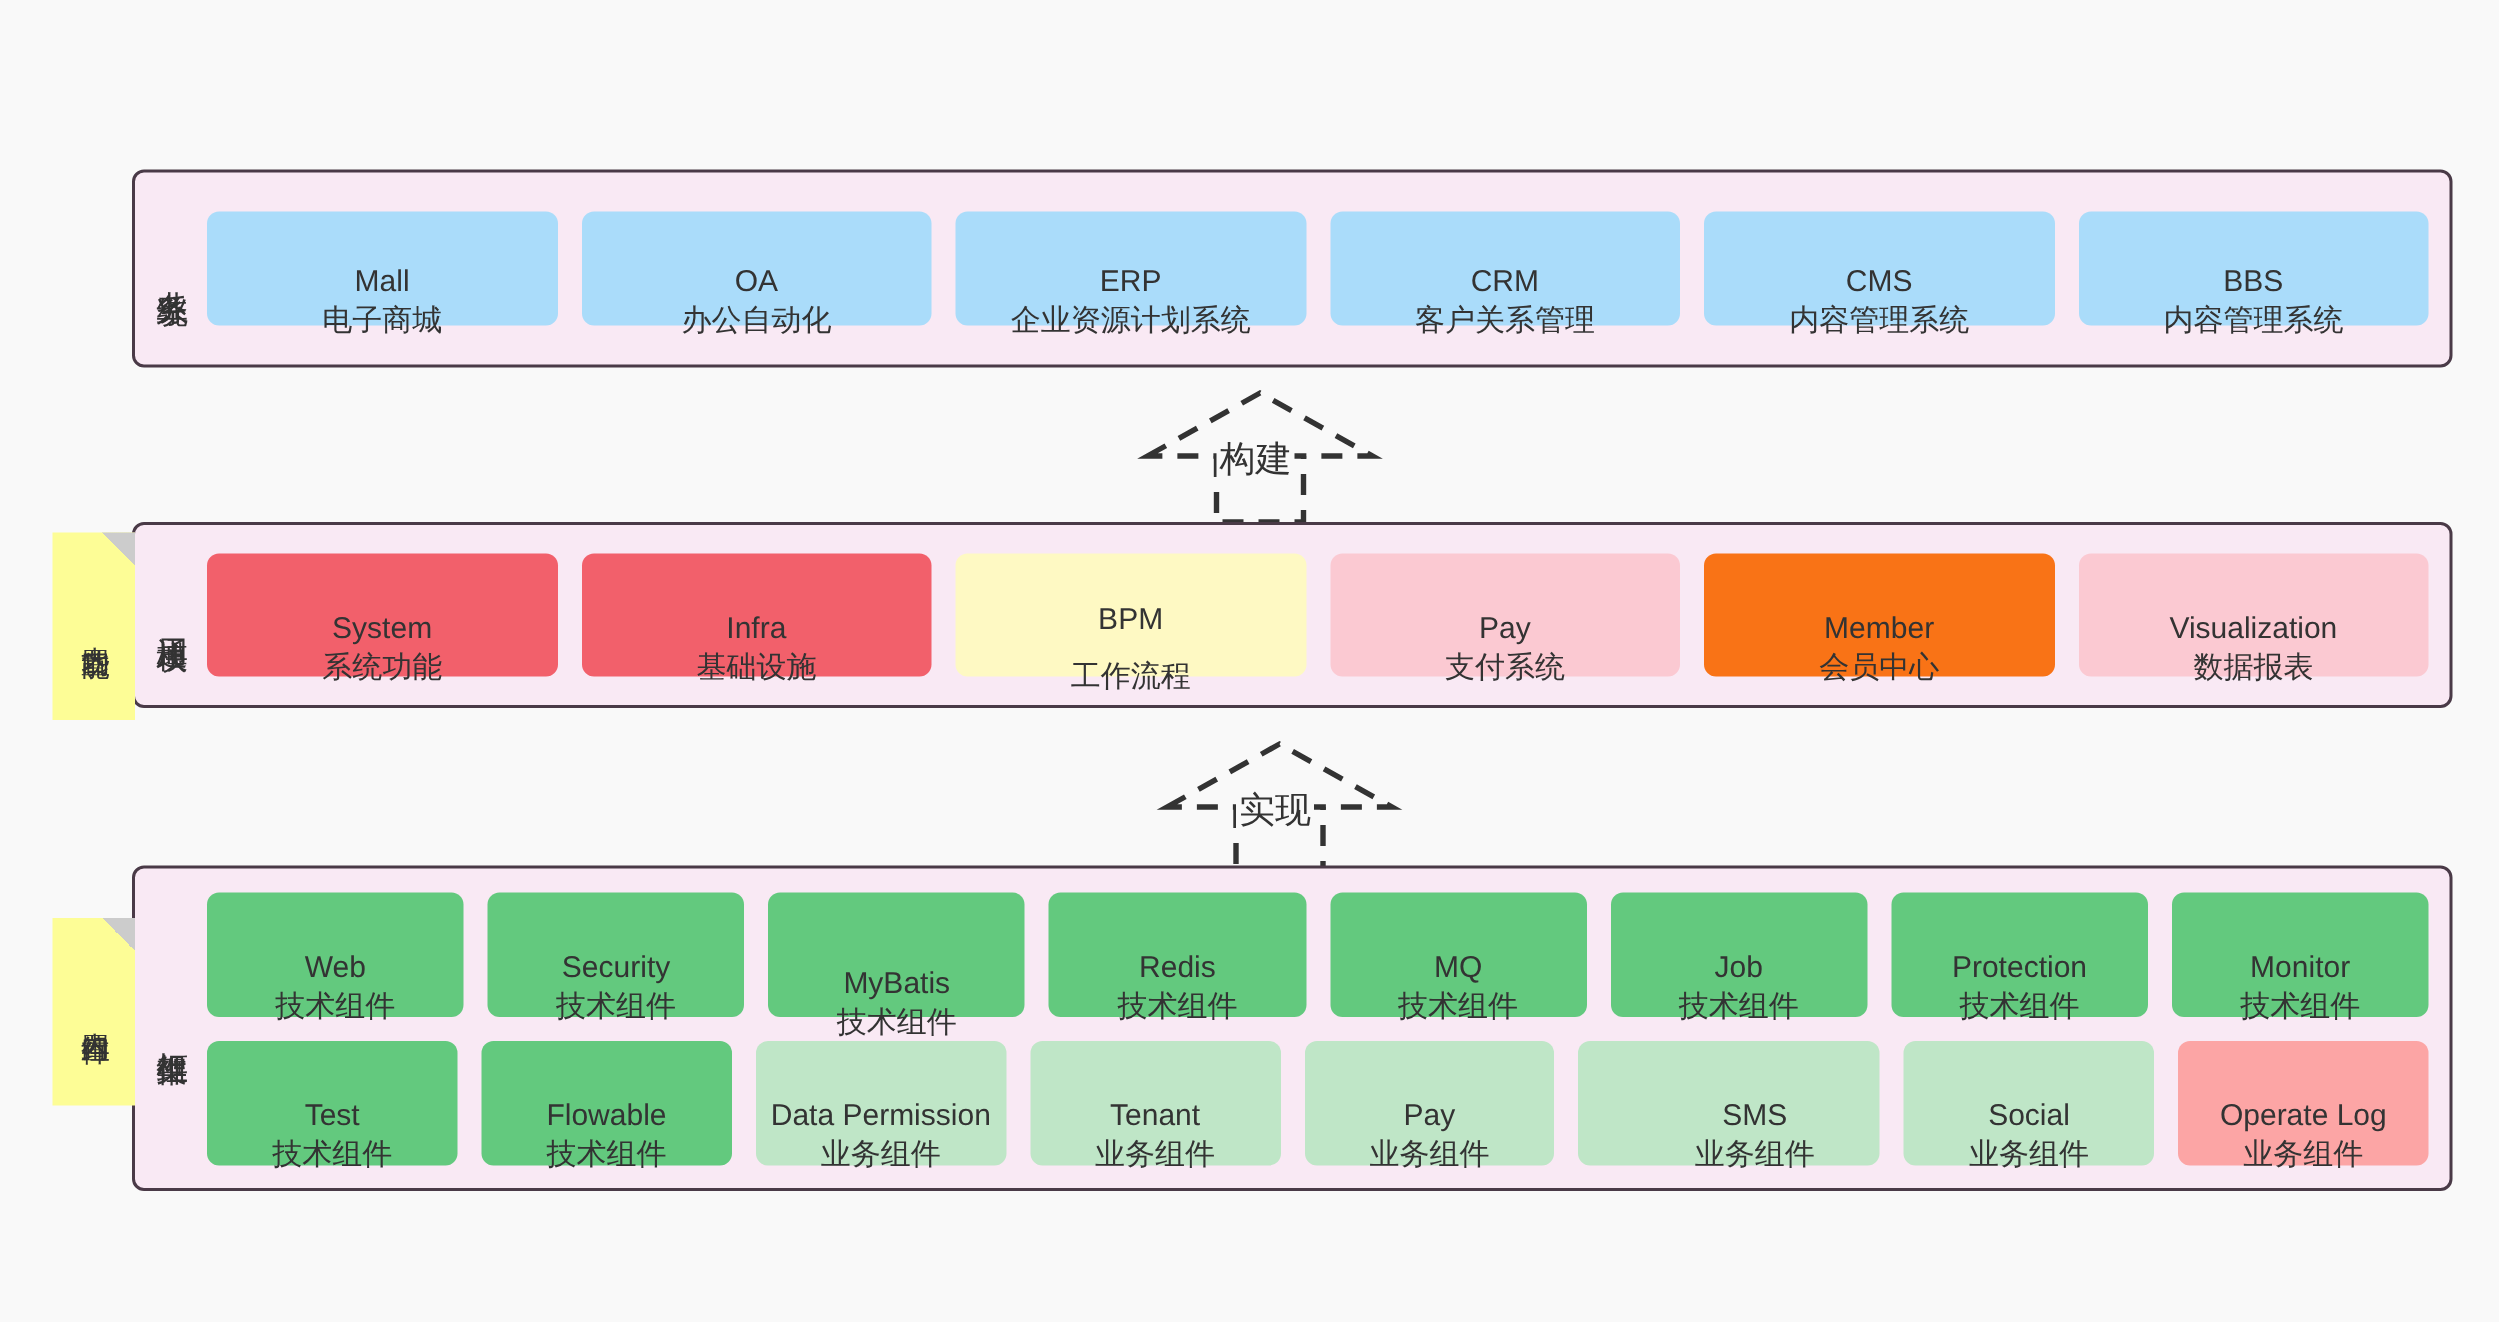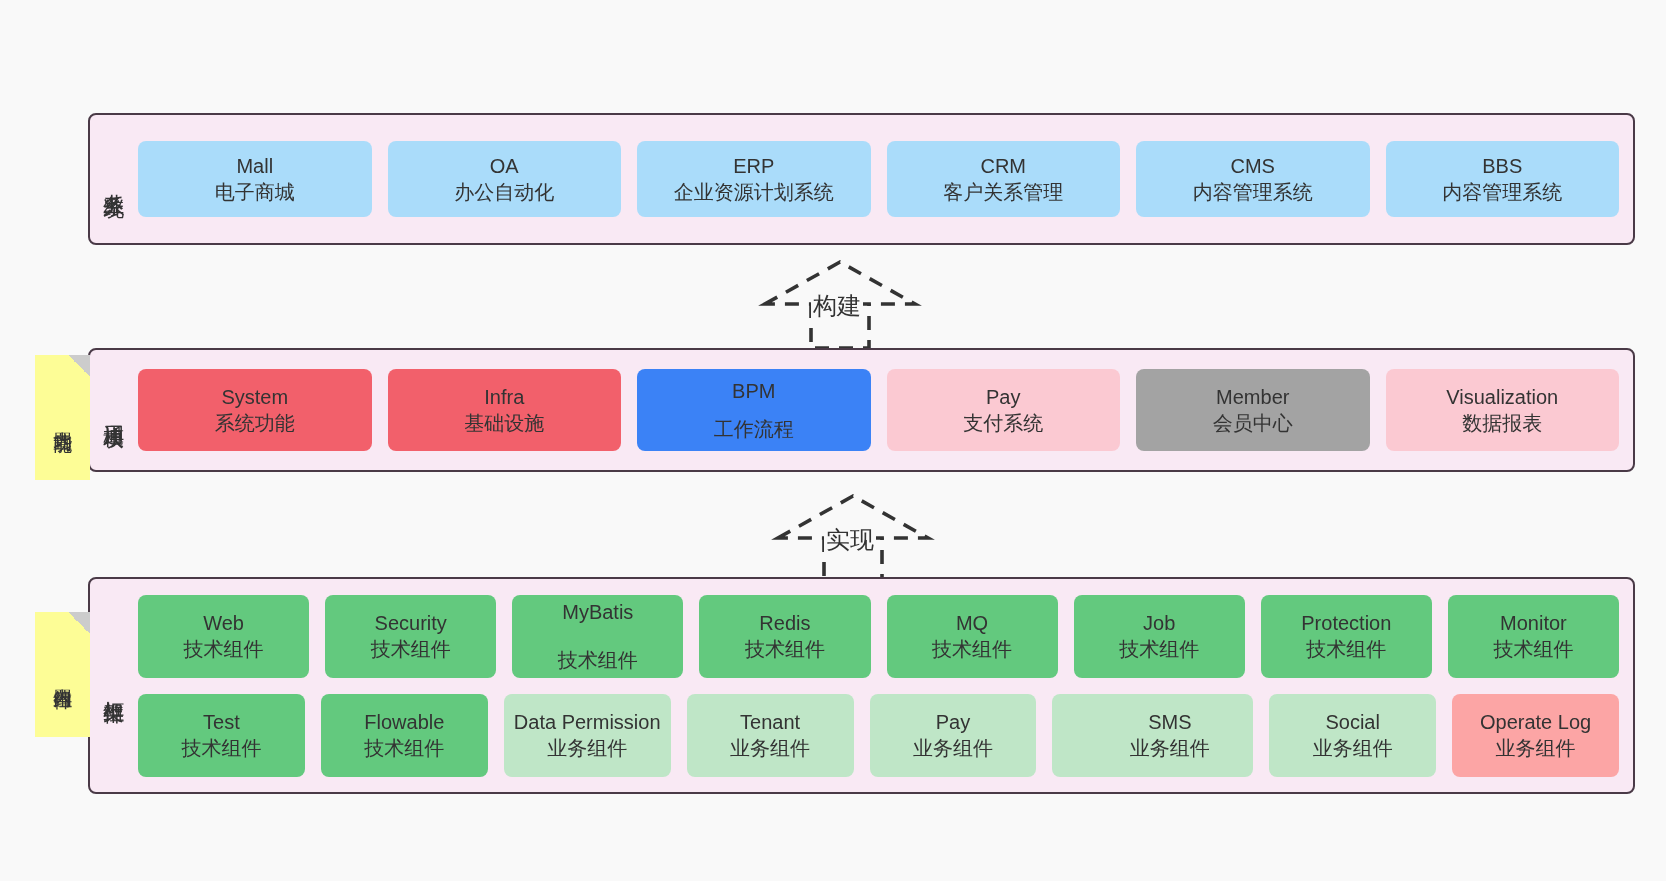--- a/index.html
+++ b/index.html
@@ -68,21 +68,21 @@
     flex-direction: column;
     align-items: center;
     justify-content: center;
     text-align: center;
     font-size: 20px;
     line-height: 1.32;
     color: #333333;
     box-sizing: border-box;
     padding: 4px 6px;
   }
-  .cell .l1 { display: block; }
+  .cell .l1 { display: block; margin-top: 44px; }
   .cell .l2 { display: block; }
 
   
   #layer-business {
     left: 88px; top: 113px; width: 1547px; height: 132px;
   }
   #layer-business .row { height: 76px; }
 
   #layer-modules {
     left: 88px; top: 348px; width: 1547px; height: 124px;
@@ -186,29 +186,29 @@
     <div class="layer-body">
       <div class="row">
         <div class="cell" style="background: rgb(242, 96, 107);">
           <span class="l1">System</span>
           <span class="l2">系统功能</span>
         </div>
         <div class="cell" style="background: rgb(242, 96, 107);">
           <span class="l1">Infra</span>
           <span class="l2">基础设施</span>
         </div>
-        <div class="cell" style="background: #3b82f6; gap: 12px;">
+        <div class="cell" style="background: #fef9c3; gap: 12px;">
           <span class="l1">BPM</span>
           <span class="l2">工作流程</span>
         </div>
         <div class="cell" style="background: rgb(251, 201, 210);">
           <span class="l1">Pay</span>
           <span class="l2">支付系统</span>
         </div>
-        <div class="cell" style="background: #a3a3a3;">
+        <div class="cell" style="background: #f97316;">
           <span class="l1">Member</span>
           <span class="l2">会员中心</span>
         </div>
         <div class="cell" style="background: rgb(251, 201, 210);">
           <span class="l1">Visualization</span>
           <span class="l2">数据报表</span>
         </div>
       </div>
     </div>
   </div>

